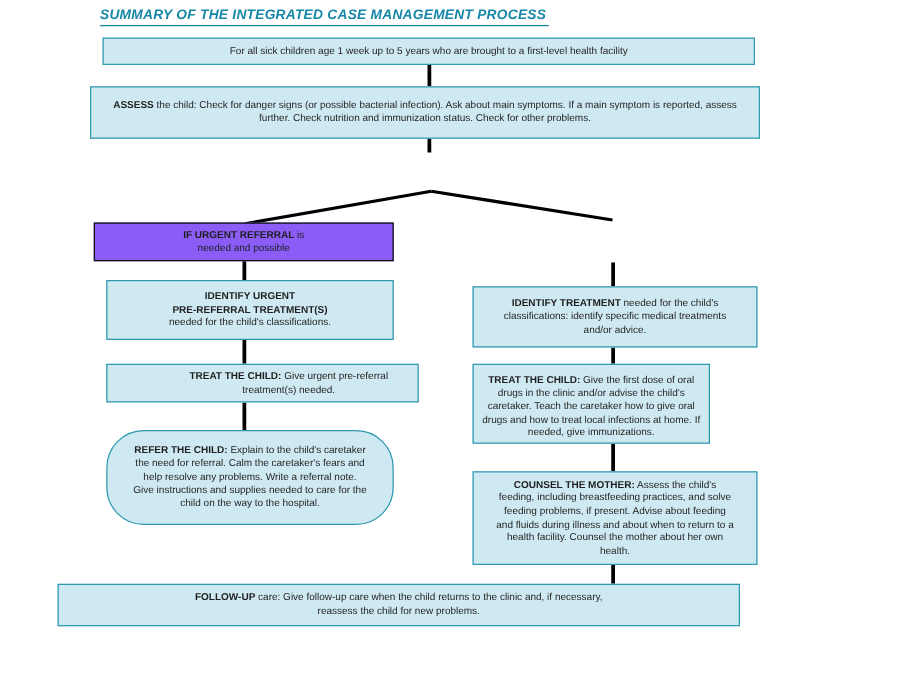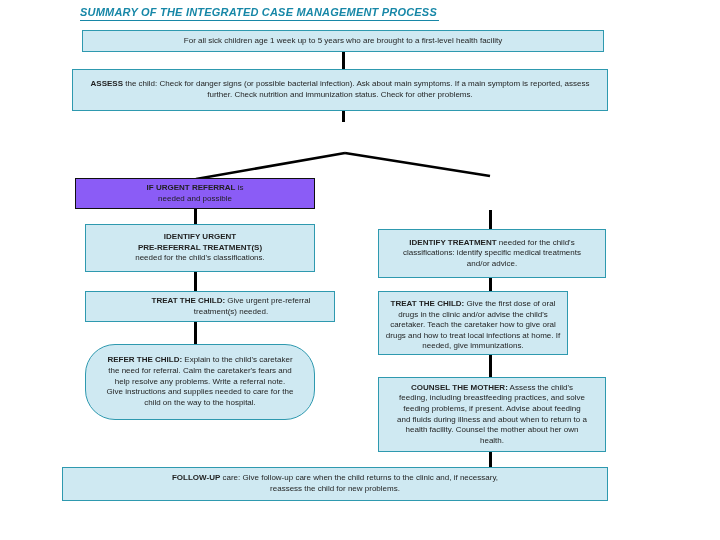--- a/index.html
+++ b/index.html
@@ -100,19 +100,19 @@
       <span class="b">TREAT THE CHILD:</span><span> Give the first dose of oral drugs in the clinic and/or advise the child's caretaker. Teach the caretaker how to give oral drugs and how to treat local infections at home. If needed, give immunizations.</span>
     </div>
   </div>
 
   <div class="box cyan" style="left:378px;top:377px;width:228px;height:75px;">
     <div class="txt" style="max-width:192px;">
       <span class="b">COUNSEL THE MOTHER:</span><span> Assess the child's feeding, including breastfeeding practices, and solve feeding problems, if present. Advise about feeding and fluids during illness and about when to return to a health facility. Counsel the mother about her own health.</span>
     </div>
   </div>
 
-  <div class="box cyan" style="left:62px;top:467px;width:546px;height:34px;">
+  <div class="box cyan" style="left:46px;top:467px;width:546px;height:34px;">
     <div class="txt" style="max-width:352px;">
       <span class="b">FOLLOW-UP</span><span> care: Give follow-up care when the child returns to the clinic and, if necessary, reassess the child for new problems.</span>
     </div>
   </div>
 
 </div>
 
 </body></html>

